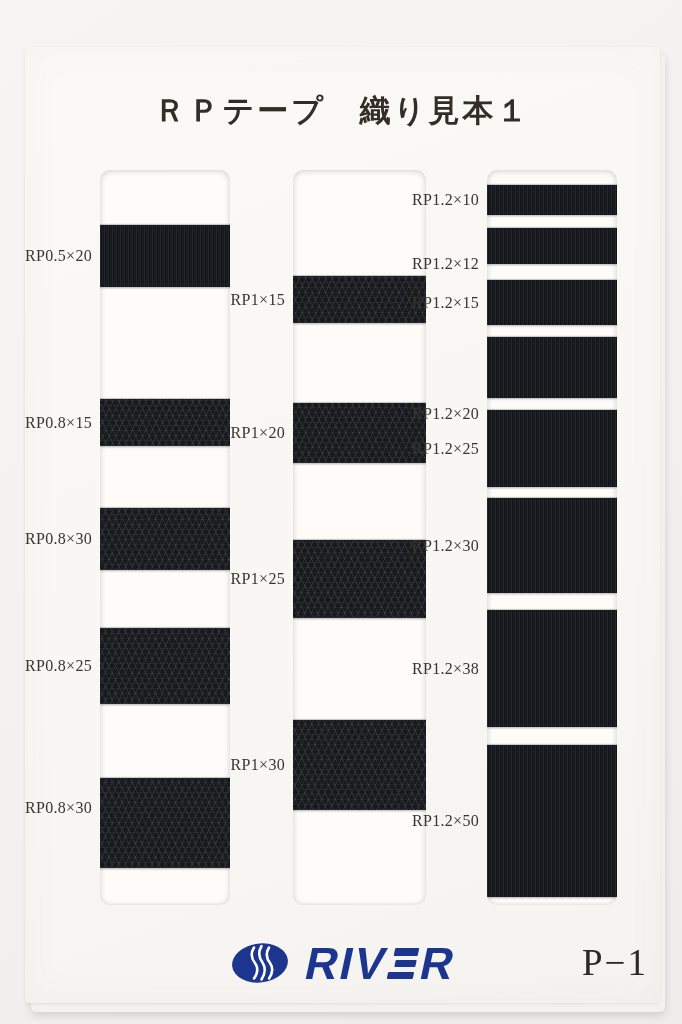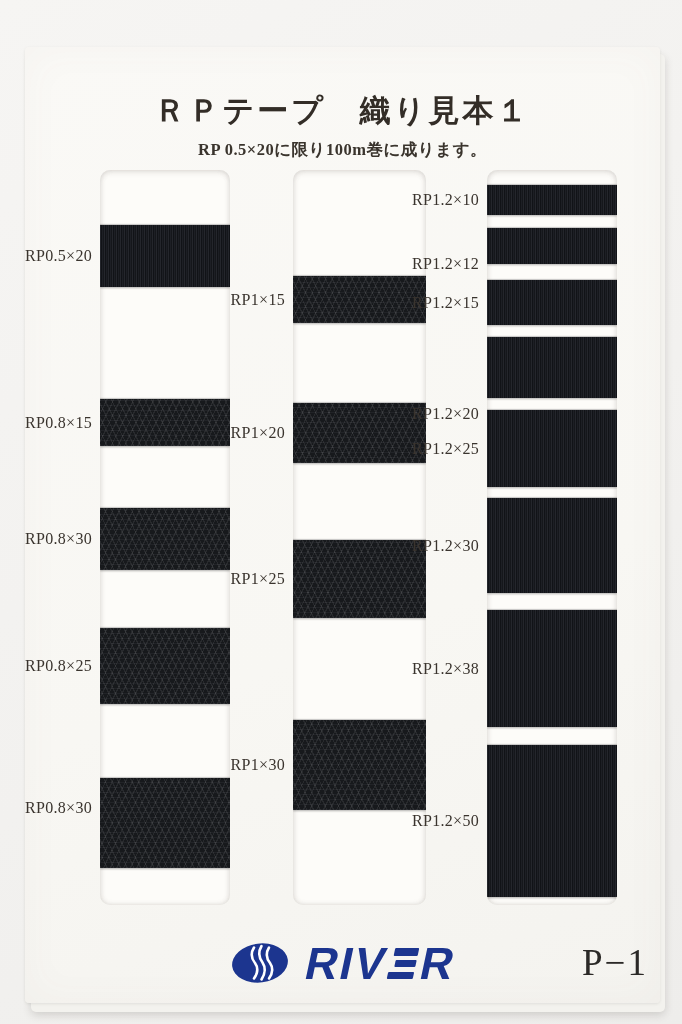--- a/index.html
+++ b/index.html
@@ -73,21 +73,20 @@
 </head>
 <body>
 
 <div id="stage">
 
   <div class="under-card"></div>
 
   <div class="card"></div>
 
   <div class="hdr title">ＲＰテープ　織り見本１</div>
-  <div class="hdr note">RP 0.5×20に限り100m巻に成ります。</div>
 
   <div id="windows-layer">
       <div class="window" style="left: 100px; top: 170px; width: 130px; height: 735px;">
         <div class="tape weave-rib" style="top: 55px; height: 62px;"></div>
         <div class="tape weave-herringbone" style="top: 229px; height: 47px;"></div>
         <div class="tape weave-herringbone" style="top: 338px; height: 62px;"></div>
         <div class="tape weave-herringbone" style="top: 458px; height: 76px;"></div>
         <div class="tape weave-herringbone" style="top: 608px; height: 90px;"></div>
       </div>
       <div class="window" style="left: 293px; top: 170px; width: 133px; height: 735px;">

